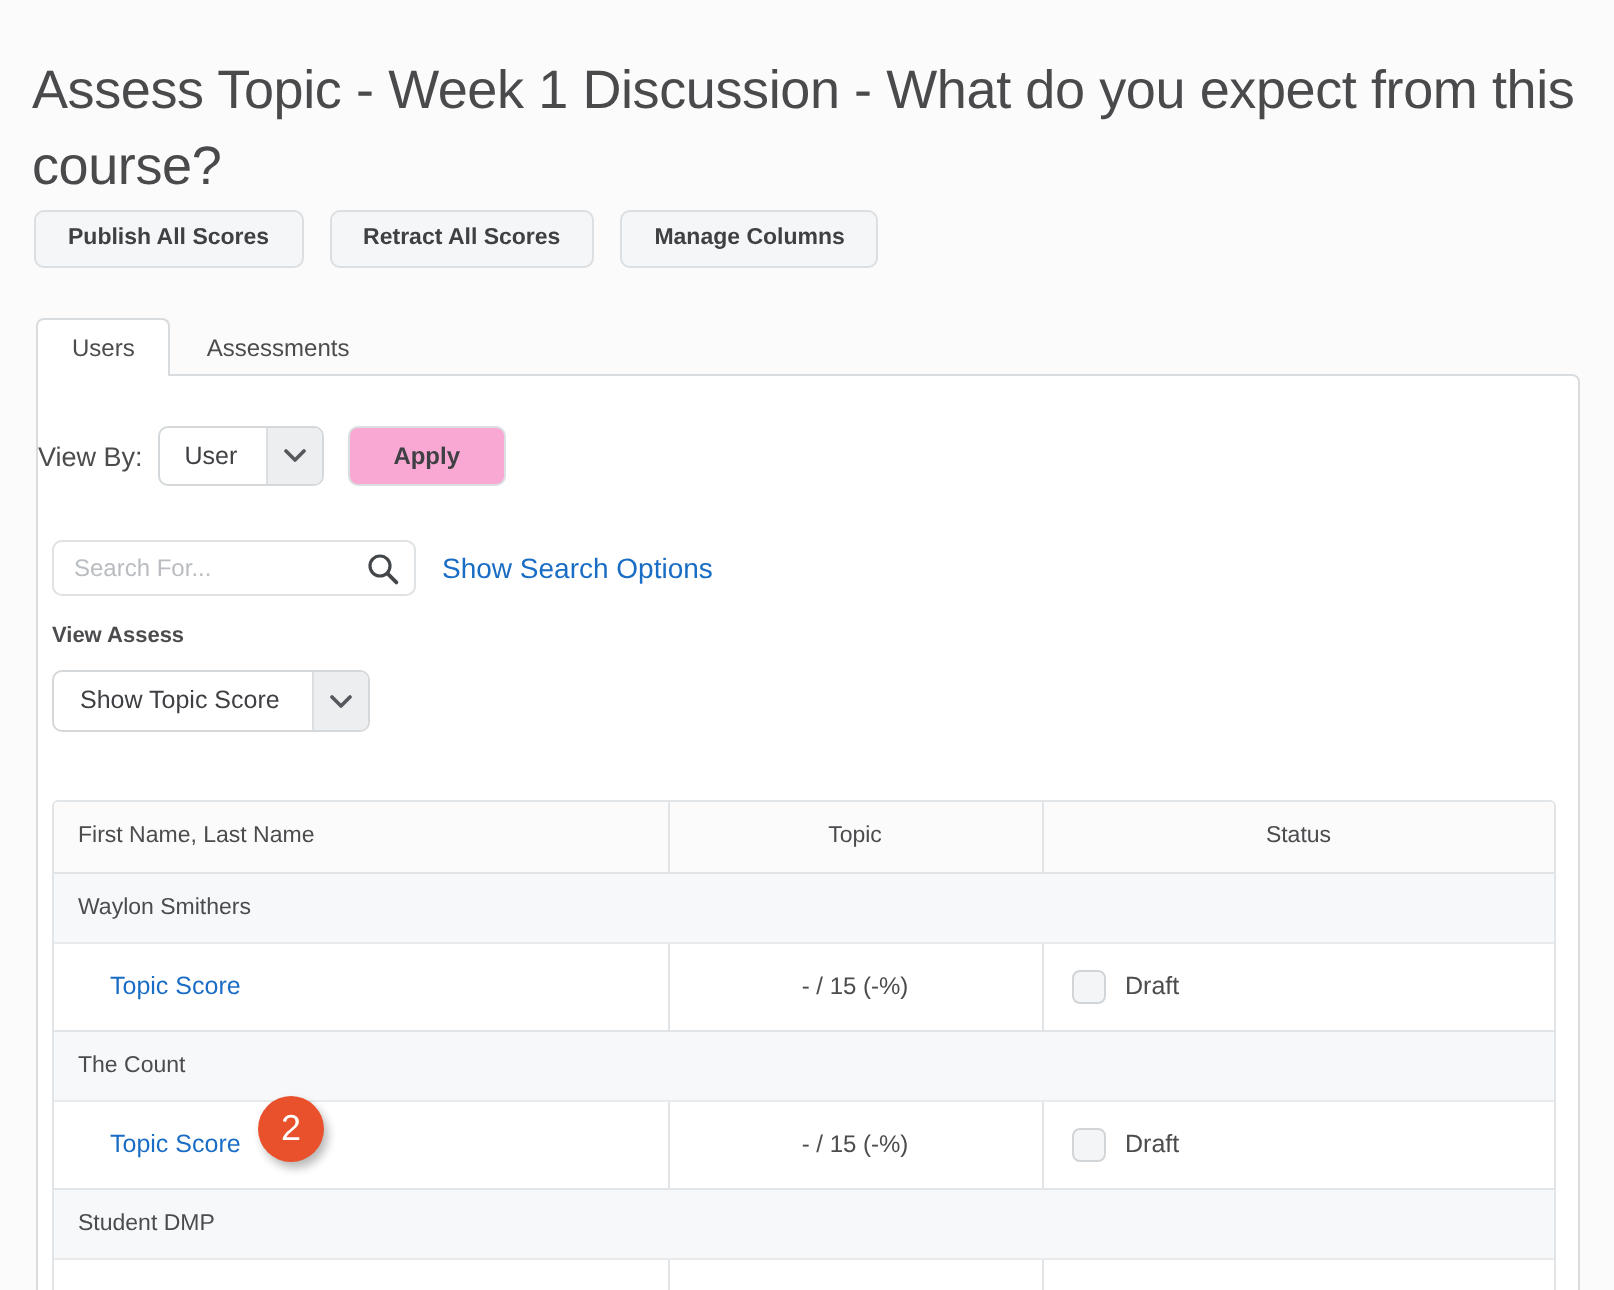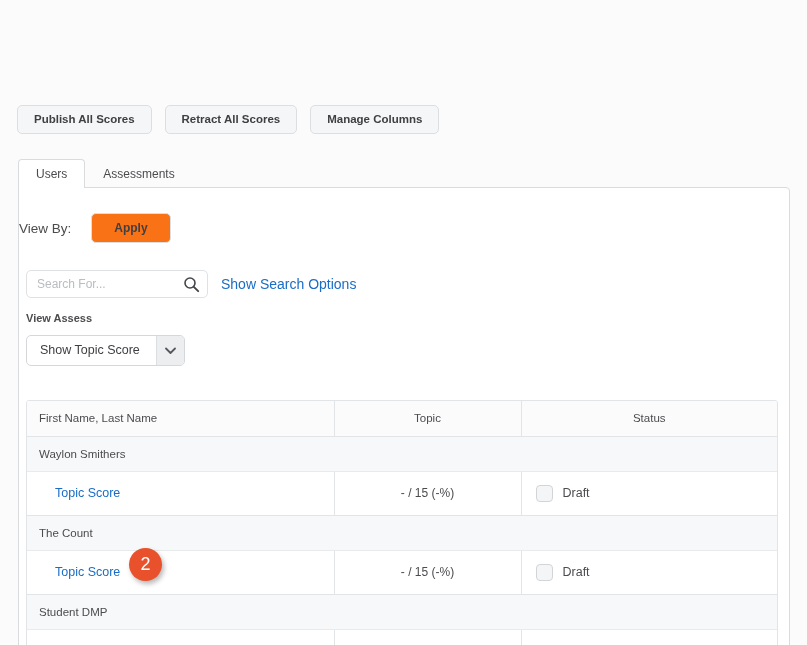--- a/index.html
+++ b/index.html
@@ -128,21 +128,21 @@
     background: #eceeef;
     border-left: 1px solid #dcdfe1;
     display: flex;
     align-items: center;
     justify-content: center;
     color: #55585c;
   }
   .chev { display:block; }
   .btn-apply {
     margin-left: 12px;
-    background: #f97316;
+    background: #f9a8d4;
     border: 1px solid #dcdfe1;
     border-radius: 5px;
     height: 30px;
     padding: 0 22px;
     line-height: 28px;
     font-size: 12px;
     font-weight: bold;
     color: #3f4043;
     cursor: pointer;
   }
@@ -295,36 +295,45 @@
     box-shadow: 2px 3px 5px rgba(0,0,0,0.28);
     z-index: 20;
     pointer-events: none;
   }
 </style>
 </head>
 <body>
 
 <div class="page">
 
+  <h1 class="page-title">Assess Topic - Week 1 Discussion - What do you expect from this course?</h1>
 
   <div class="action-bar">
     <button class="btn">Publish All Scores</button>
     <button class="btn">Retract All Scores</button>
     <button class="btn">Manage Columns</button>
   </div>
 
   <div class="tabs">
     <div class="tab active">Users</div>
     <div class="tab">Assessments</div>
   </div>
 
   <div class="panel">
 
     <div class="viewby-row">
       <span class="viewby-label">View By:</span>
+      <div class="select">
+        <span class="sel-value">User</span>
+        <span class="sel-arrow">
+          <svg class="chev" width="11" height="8" viewBox="0 0 11 8" fill="none" aria-hidden="true">
+            <path d="M1 1.5 L5.5 6 L10 1.5" stroke="#55585c" stroke-width="1.8" stroke-linecap="round" stroke-linejoin="round"></path>
+          </svg>
+        </span>
+      </div>
       <button class="btn-apply">Apply</button>
     </div>
 
     <div class="search-row">
       <div class="search-box">
         <input type="text" placeholder="Search For..." style="">
         <span class="search-icon">
           <svg width="17" height="17" viewBox="0 0 17 17" fill="none" aria-hidden="true">
             <circle cx="7" cy="7" r="5" stroke="#44474a" stroke-width="1.6"></circle>
             <path d="M10.8 10.8 L15.2 15.2" stroke="#44474a" stroke-width="1.9" stroke-linecap="round"></path>

